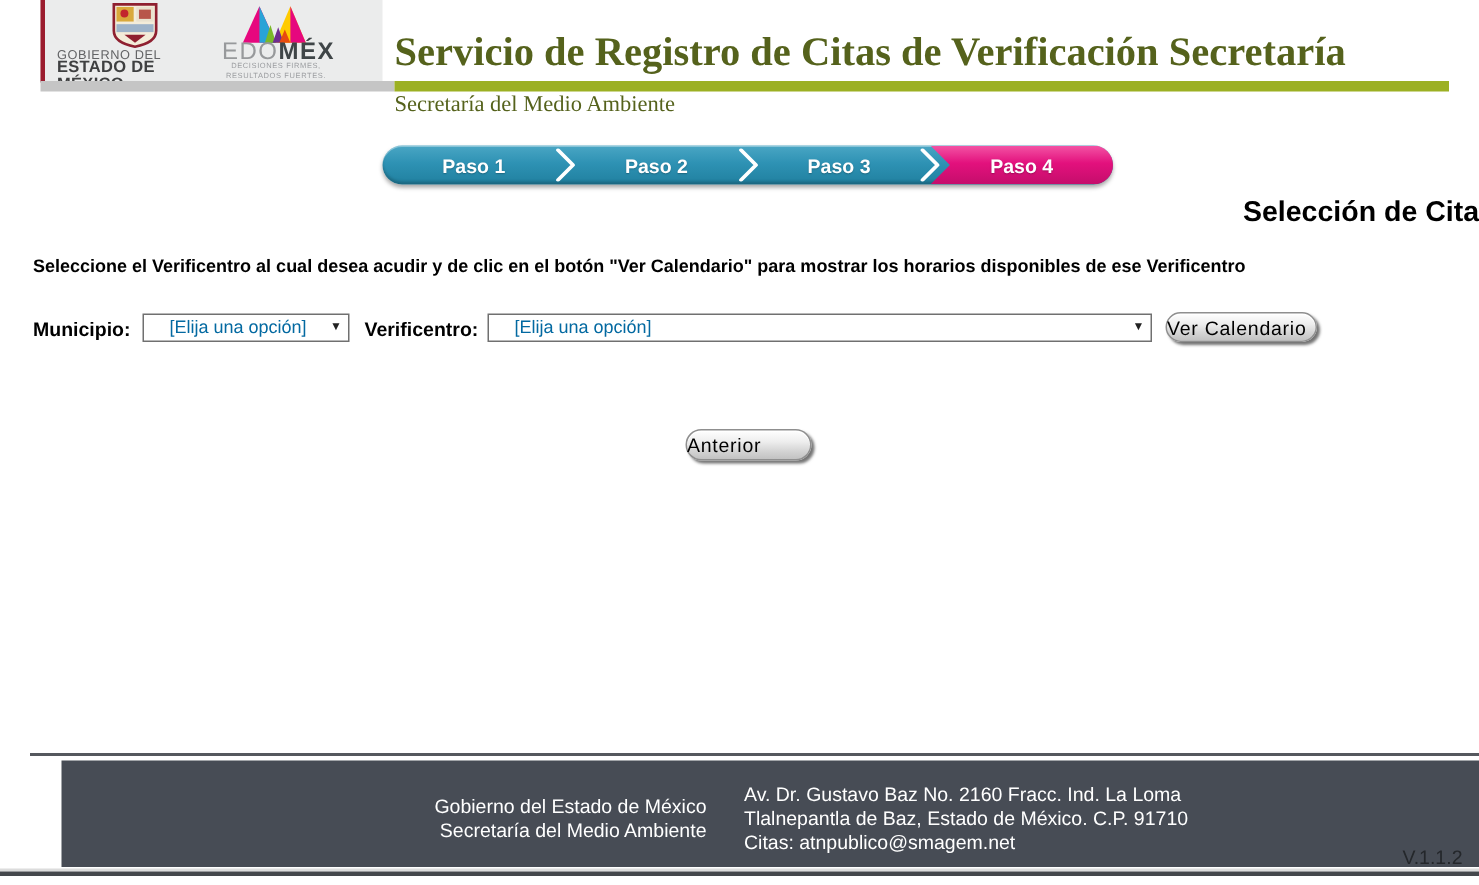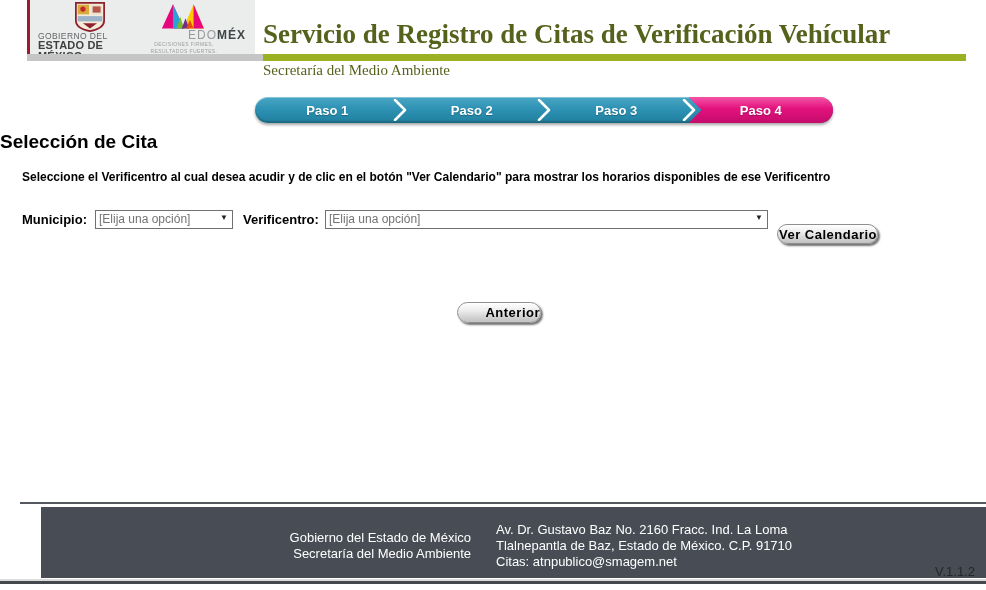--- a/index.html
+++ b/index.html
@@ -15,41 +15,41 @@
   .logo-box {
     position:absolute; left:27px; top:0; width:228px; height:55px;
     background:#ebecec; border-left:3px solid #9b1c2e; overflow:hidden;
   }
   .gob-stack { position:absolute; left:8px; top:2px; width:104px; }
   .gob-stack svg { display:block; margin:0 auto; }
   .gob-line1 { font-size:8.5px; line-height:8px; color:#636466; letter-spacing:.4px; }
   .gob-line2 { font-size:11px; line-height:11px; font-weight:bold; color:#3f4041; letter-spacing:.2px; }
   .edo-stack { position:absolute; left:118px; top:2px; width:72px; text-align:center; }
   .edo-stack svg { display:block; margin:0 auto; }
-  .edo-name { font-size:12px; line-height:10px; letter-spacing:1px; color:#97999b;margin-left:40px; }
+  .edo-name { font-size:16px; line-height:10px; letter-spacing:1px; color:#97999b; }
   .edo-name b { color:#3f4547; }
   .edo-tag { font-size:5px; line-height:5px; color:#9b9da0; letter-spacing:.4px; margin-top:2px; }
 
   .page-title {
     position:absolute; left:263px; top:18px; width:710px;
     font-family:"Liberation Serif","DejaVu Serif",serif;
     font-weight:bold; font-size:27px; line-height:32px; color:#55621c;
     white-space:nowrap;
   }
   .bar-gray  { position:absolute; left:27px;  top:54px; width:236px; height:7px; background:#c5c5c5; }
   .bar-green { position:absolute; left:263px; top:54px; width:703px; height:7px; background:#9cb023; }
   .page-subtitle {
     position:absolute; left:263px; top:62px;
     font-family:"Liberation Serif","DejaVu Serif",serif;
     font-size:15px; color:#55621c;
   }
 
   
   .stepbar {
-    position:absolute; left:255px; top:97px; width:578px; height:26px;
+    position:absolute; left:255px; top:97px; width:487px; height:26px;
     border-radius:13px; overflow:hidden; display:flex;
     background:linear-gradient(to bottom,#4aa6c4 0%,#2e92b4 45%,#20809f 100%);
     box-shadow:0 2px 3px rgba(0,0,0,.35), inset 0 -2px 2px rgba(0,0,0,.2), inset 0 1px 0 rgba(255,255,255,.35);
   }
   .step {
     flex:1; display:flex; align-items:center; justify-content:center;
     color:#fff; font-weight:bold; font-size:13px; cursor:pointer;
     text-shadow:0 1px 1px rgba(0,0,0,.25);
   }
   .step.active {
@@ -57,50 +57,49 @@
     clip-path:polygon(0 0, 13px 50%, 0 100%, 100% 100%, 100% 0);
   }
   .chev { position:absolute; top:2px; pointer-events:none; }
   .chev-1 { left:calc(25% - 7px); }
   .chev-2 { left:calc(50% - 7px); }
   .chev-3 { left:calc(75% - 7px); }
 
   
   .heading {
     position:absolute; left:0; top:131px; width:100%;
-    text-align:left; font-size:19px; font-weight:bold; color:#000;
+    text-align:right; font-size:19px; font-weight:bold; color:#000;
   }
   .instruction {
     position:absolute; left:22px; top:170px; width:950px;
     font-size:12px; font-weight:bold; color:#000;
   }
   .form-label { position:absolute; top:212px; font-size:13px; font-weight:bold; color:#000; }
   .lbl-municipio { left:22px; }
   .lbl-verificentro { left:243px; }
   .selwrap { position:absolute; top:209px; height:19px; }
   .selwrap-municipio { left:95px; width:138px; }
   .selwrap-verificentro { left:325px; width:443px; }
   .selwrap select {
     appearance:none; -webkit-appearance:none; -moz-appearance:none;
     width:100%; height:19px; border:1px solid #707070; border-radius:0;
-    background:#fff; font-size:12px; color:#737373; padding:0 18px 1px 3px;
+    background:#fff; font-size:12px; color:#0369a1; padding:0 18px 1px 17px;
     font-family:"Liberation Sans","DejaVu Sans",sans-serif;
   }
   .sel-arrow {
     position:absolute; right:5px; top:5px; font-size:8px; color:#222;
     pointer-events:none; line-height:8px;
   }
   .pill-btn {
     position:absolute; border:1px solid #8f8f8f; border-radius:11px;
     background:linear-gradient(to bottom,#ffffff 0%,#ededed 40%,#d2d2d2 75%,#c2c2c2 100%);
     box-shadow:2px 2px 2px rgba(0,0,0,.55), inset 0 1px 0 #fff;
-    font-weight:bold; font-size:13px; color:#000; text-align:right;
+    font-weight:normal; font-size:13px; color:#000; text-align:left;
     font-family:"Liberation Sans","DejaVu Sans",sans-serif; cursor:pointer;
     letter-spacing:.5px;
-    margin-top:16px;
   }
   .btn-ver { left:777px; top:208px; width:101px; height:20px; line-height:17px; }
   .btn-anterior { left:457px; top:286px; width:84px; height:21px; line-height:18px; }
 
   
   .footer-topline { position:absolute; left:20px; top:502px; width:966px; height:2px; background:#55585e; }
   .footer-block {
     position:absolute; left:20px; top:507px; width:966px; height:71px;
     background:#474c55; color:#fff; font-size:13px;margin-left:21px;
   }
@@ -139,21 +138,21 @@
       <polygon points="26,20 31,36 21,36" fill="#7bb928"></polygon>
       <polygon points="33,22 38,36 28,36" fill="#6f2c91"></polygon>
       <polygon points="39,24 44,36 34,36" fill="#e84b0f"></polygon>
     </svg>
     <div class="edo-name"><span>EDO</span><b>MÉX</b></div>
     <div class="edo-tag">DECISIONES FIRMES,</div>
     <div class="edo-tag">RESULTADOS FUERTES.</div>
   </div>
 </div>
 
-<h1 class="page-title">Servicio de Registro de Citas de Verificación Vehícular</h1>
+<h1 class="page-title">Servicio de Registro de Citas de Verificación Secretaría</h1>
 <div class="bar-gray"></div>
 <div class="bar-green"></div>
 <div class="page-subtitle">Secretaría del Medio Ambiente</div>
 
 <div class="stepbar">
   <div class="step">
       <span>Paso 1</span>
     </div>
   <div class="step">
       <span>Paso 2</span>

